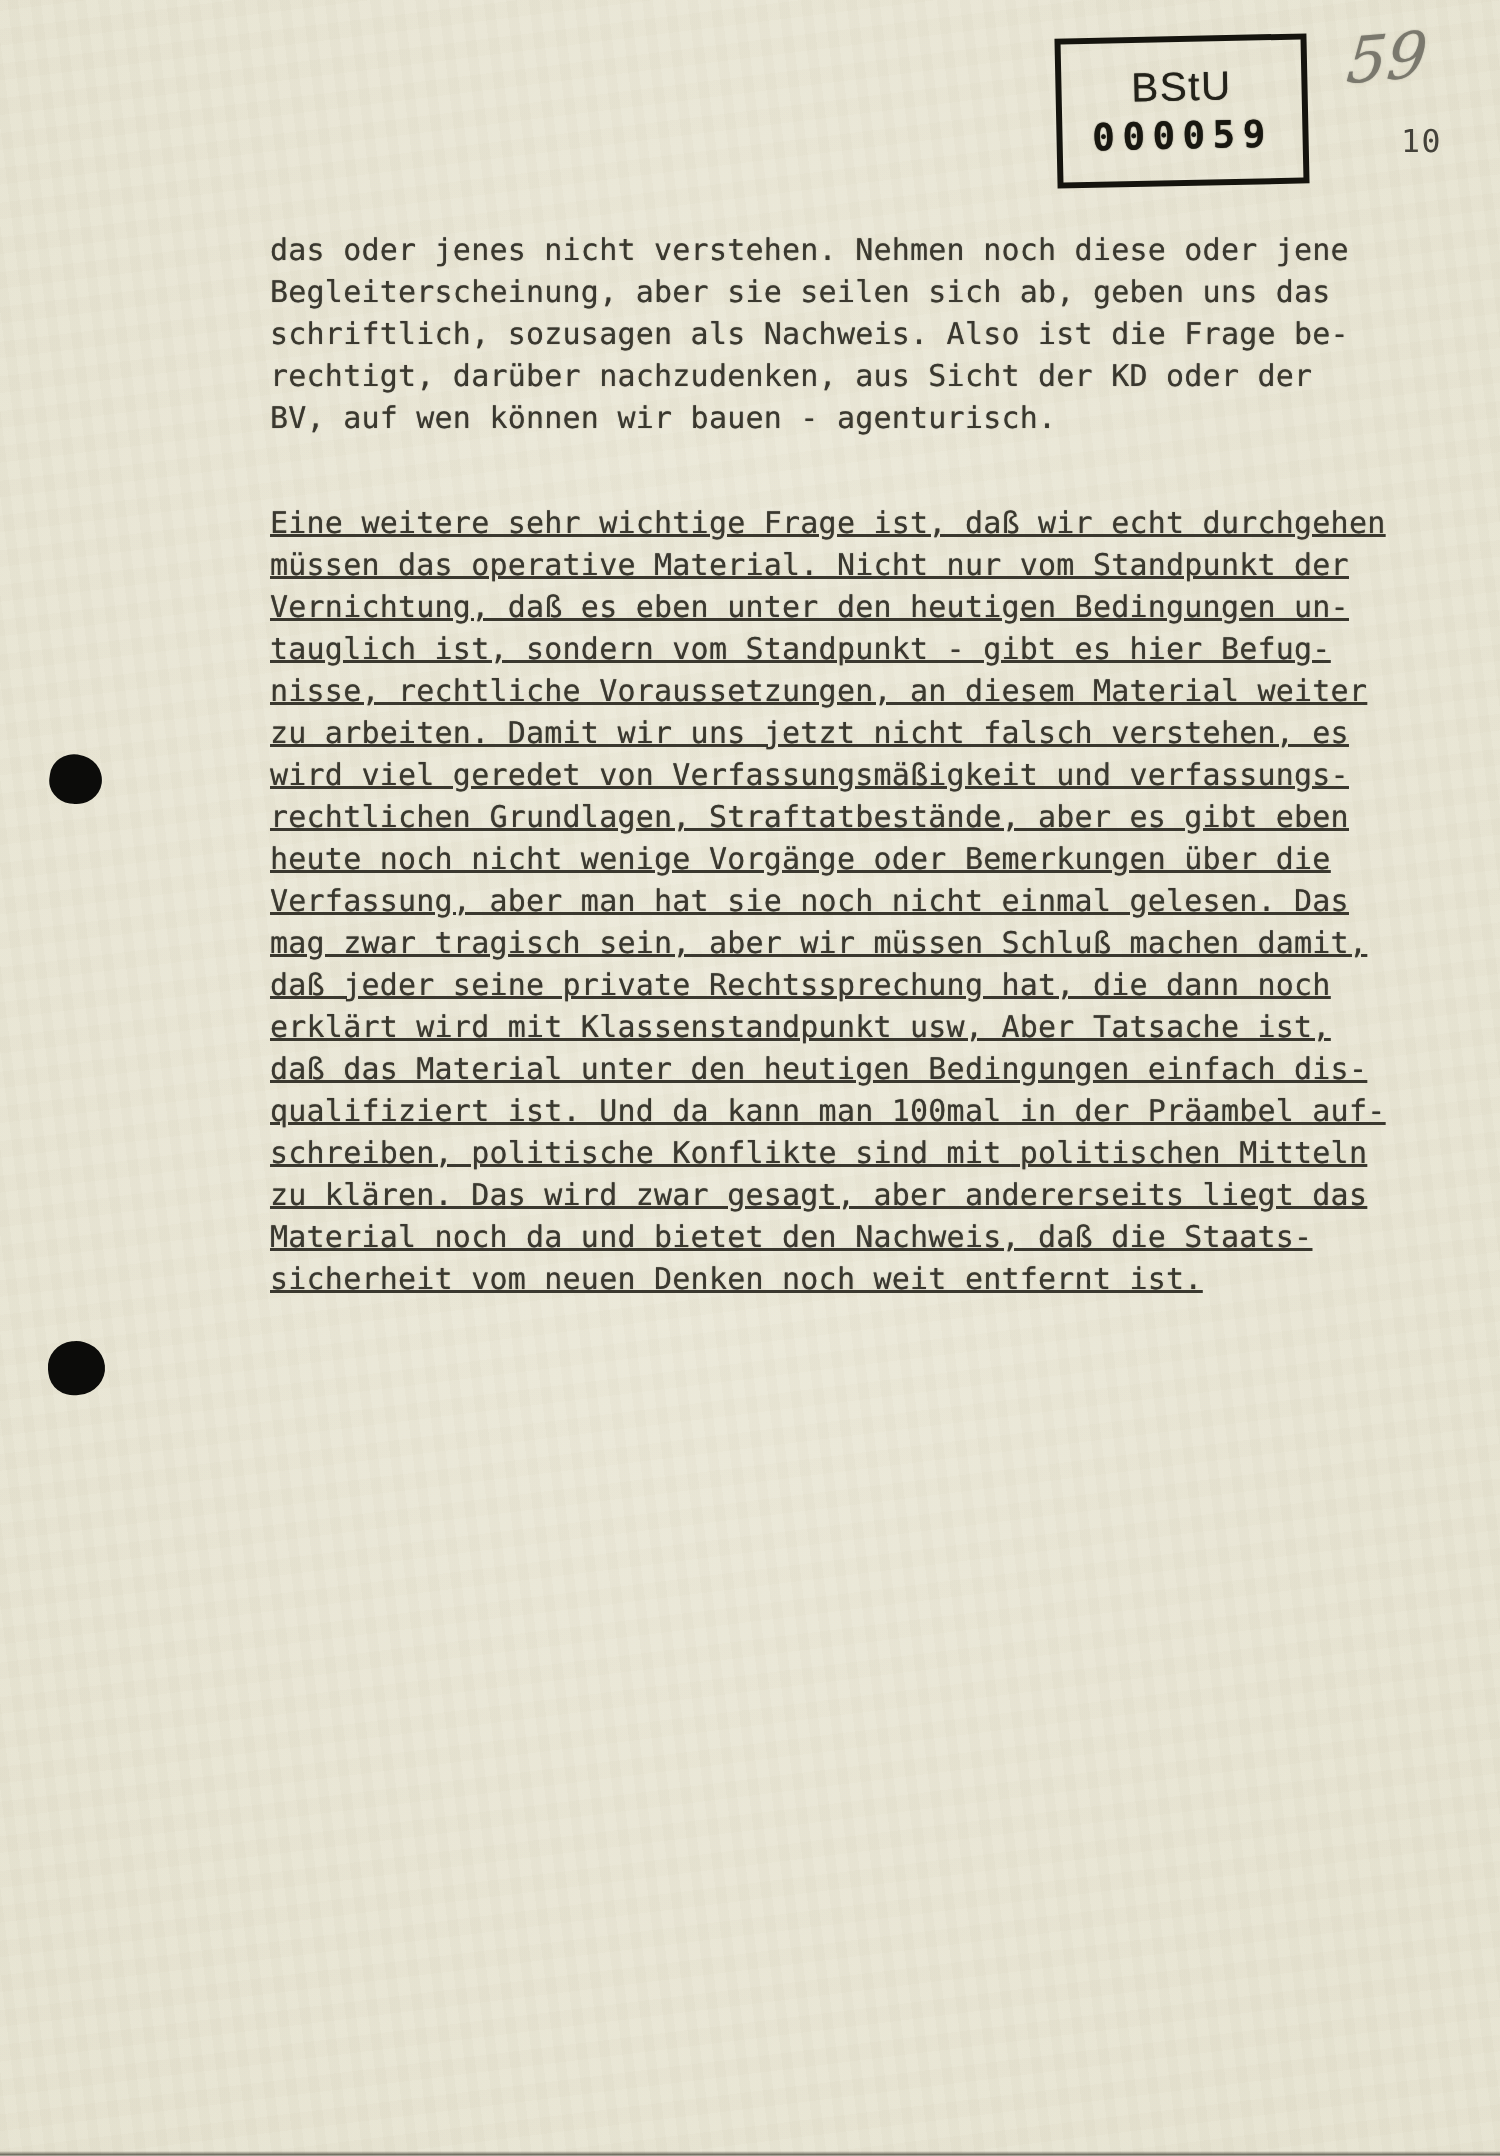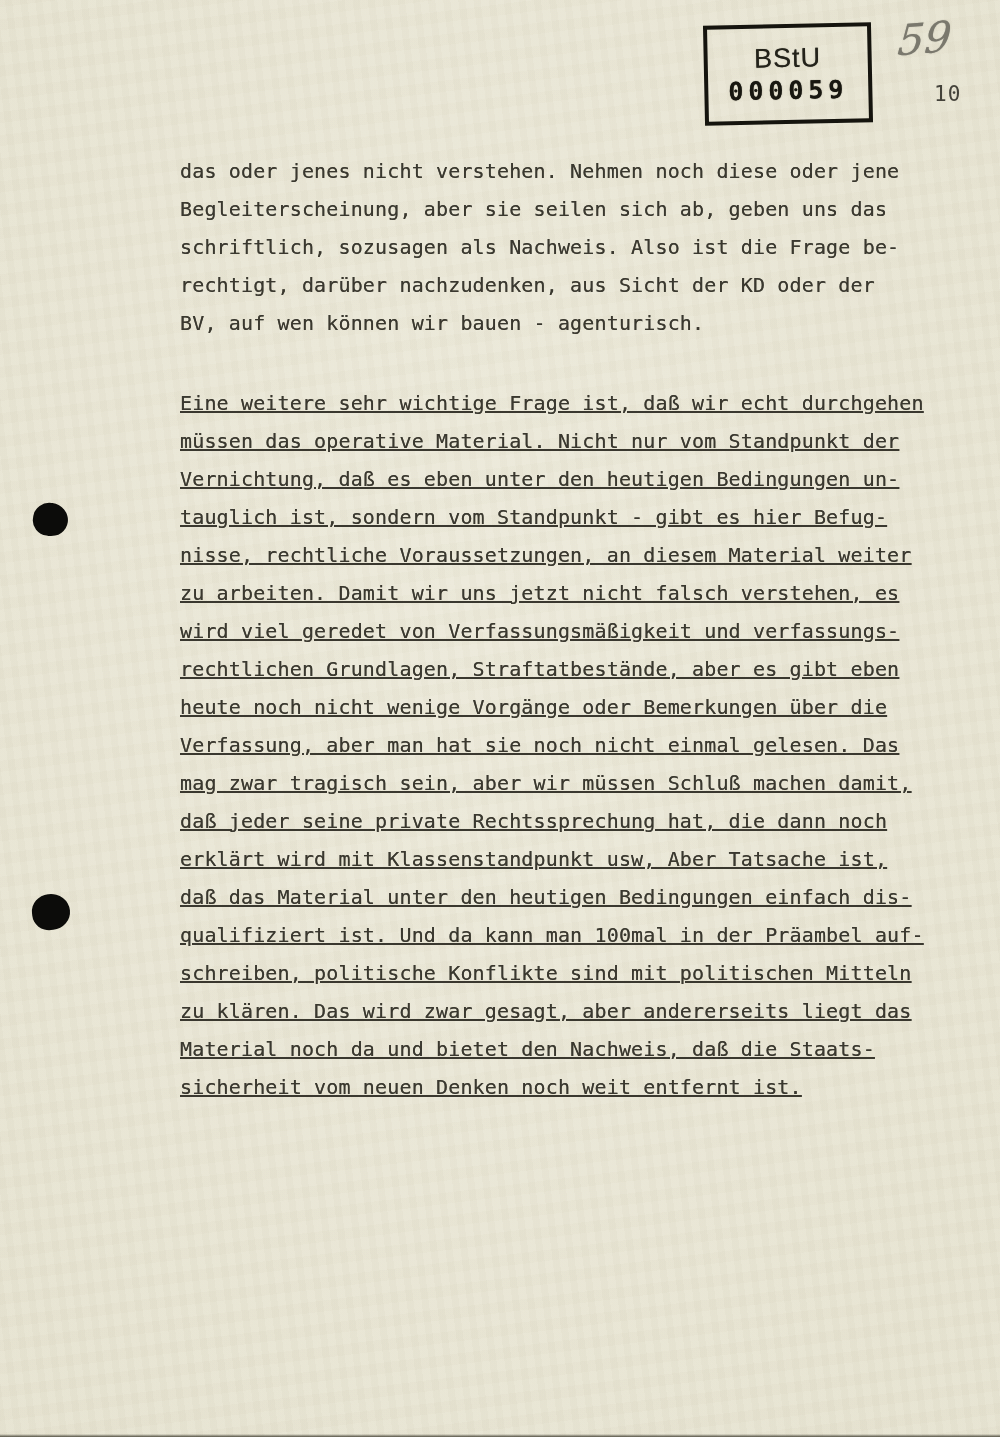--- a/index.html
+++ b/index.html
@@ -110,21 +110,21 @@
   .hp1 { left: 33px; top: 503px; width: 35px; height: 33px; transform: rotate(8deg); }
   .hp2 { left: 32px; top: 894px; width: 38px; height: 36px; transform: rotate(-6deg); }
   
   .bodytext {
     position: absolute;
     left: 180px;
     top: 152px;
     width: 780px;
     font-family: "DejaVu Sans Mono", monospace;
     font-size: 20px;
-    line-height: 38px;
+    line-height: 28px;
     letter-spacing: 0.15px;
     color: #3a382f;
     text-shadow: 0 0 0.6px rgba(58,56,47,0.75);
     z-index: 2;
   }
   .para {
     margin: 0;
     white-space: pre-line;
   }
   .para + .para {

